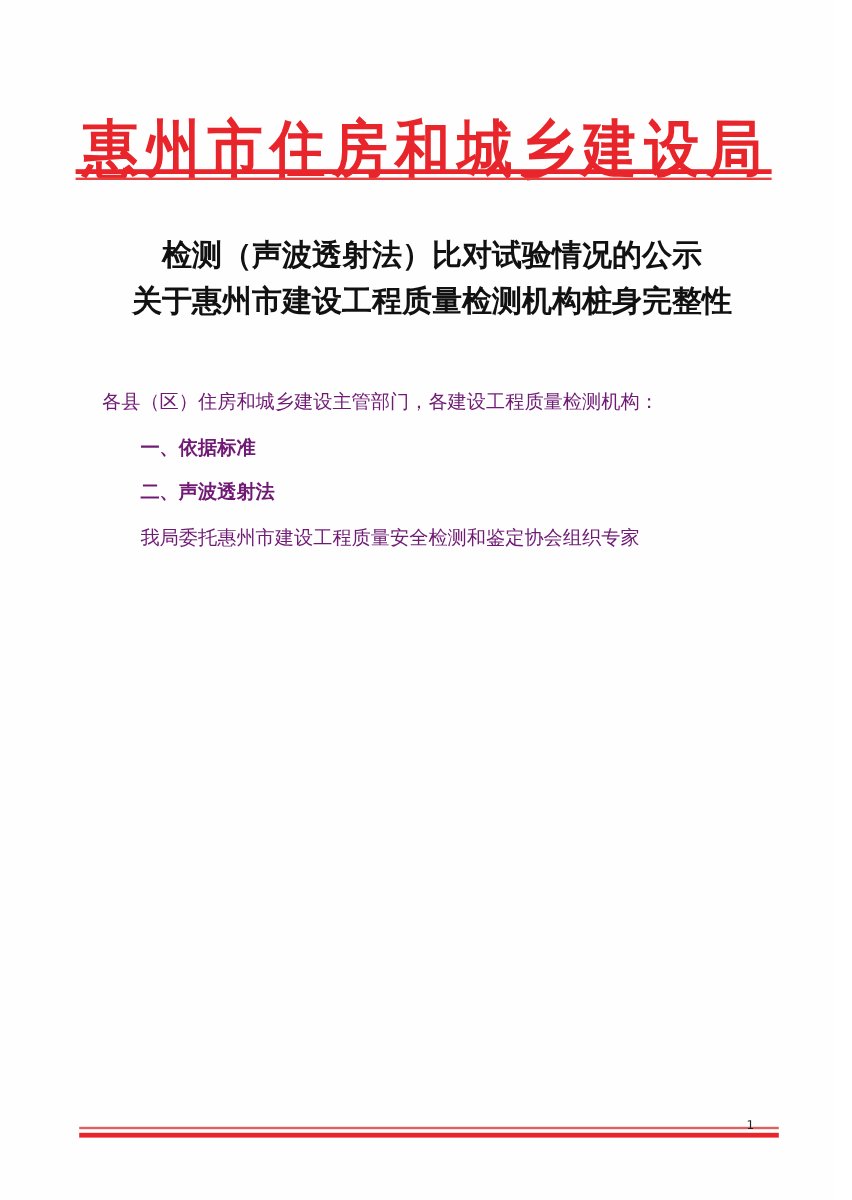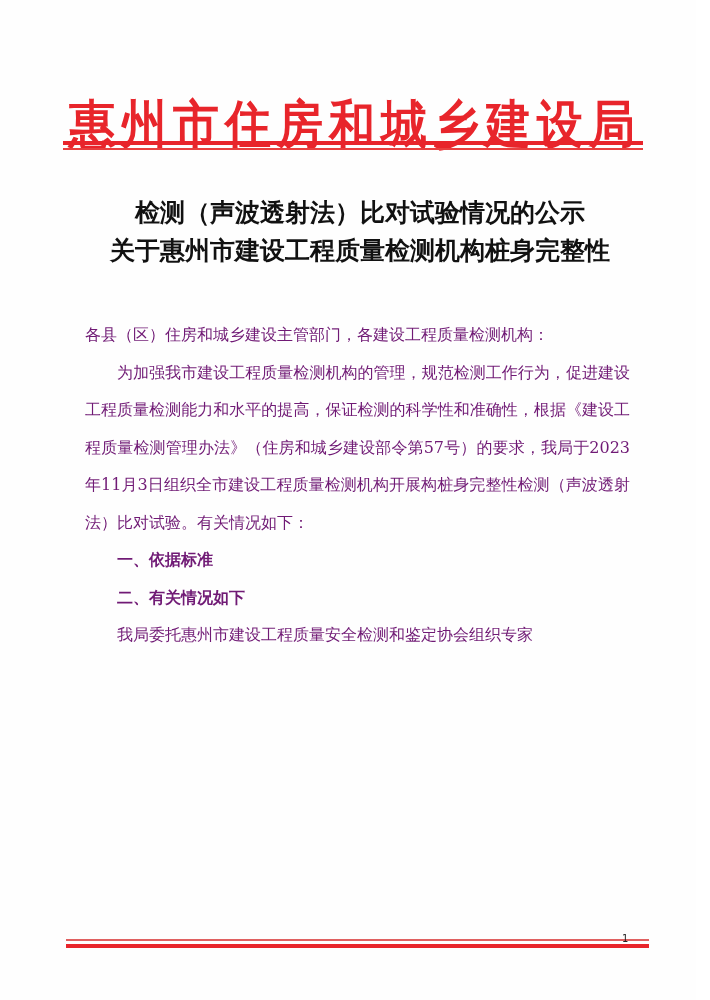--- a/index.html
+++ b/index.html
@@ -121,23 +121,22 @@
   <div class="rule-top-thick"></div>
   <div class="rule-top-thin"></div>
 
   <div class="doc-title">
     <div>检测（声波透射法）比对试验情况的公示</div>
     <div>关于惠州市建设工程质量检测机构桩身完整性</div>
   </div>
 
   <div class="body-text">
     <p>各县（区）住房和城乡建设主管部门，各建设工程质量检测机构：</p>
-    <p class="indent">为加强我市建设工程质量检测机构的管理，规范检测工作行为，促进建设工程质量检测能力和水平的提高，保证检测的科学性和准确性，根据《建设工程质量检测管理办法》（住房和城乡建设部令第57号）的要求，我局于2023年11月3日组织全市建设工程质量检测机构开展构桩身完整性检测（声波透射法）比对试验。有关情况如下：</p>
     <p class="section-heading">一、依据标准</p>
-    <p class="section-heading">二、有关情况如下</p>
+    <p class="section-heading">二、声波透射法</p>
     <p class="indent">我局委托惠州市建设工程质量安全检测和鉴定协会组织专家</p>
   </div>
 
   <div class="rule-bottom-thin"></div>
   <div class="rule-bottom-thick"></div>
   <div class="page-number">1</div>
 
 </div>
 
 </body></html>

